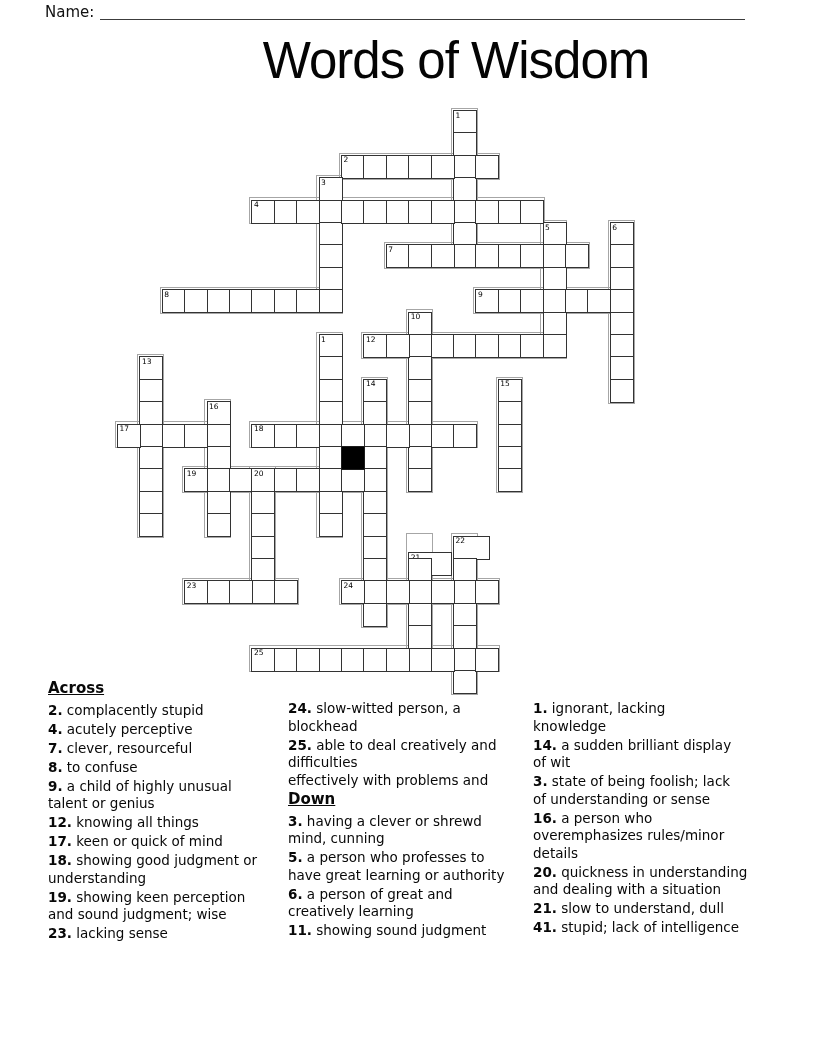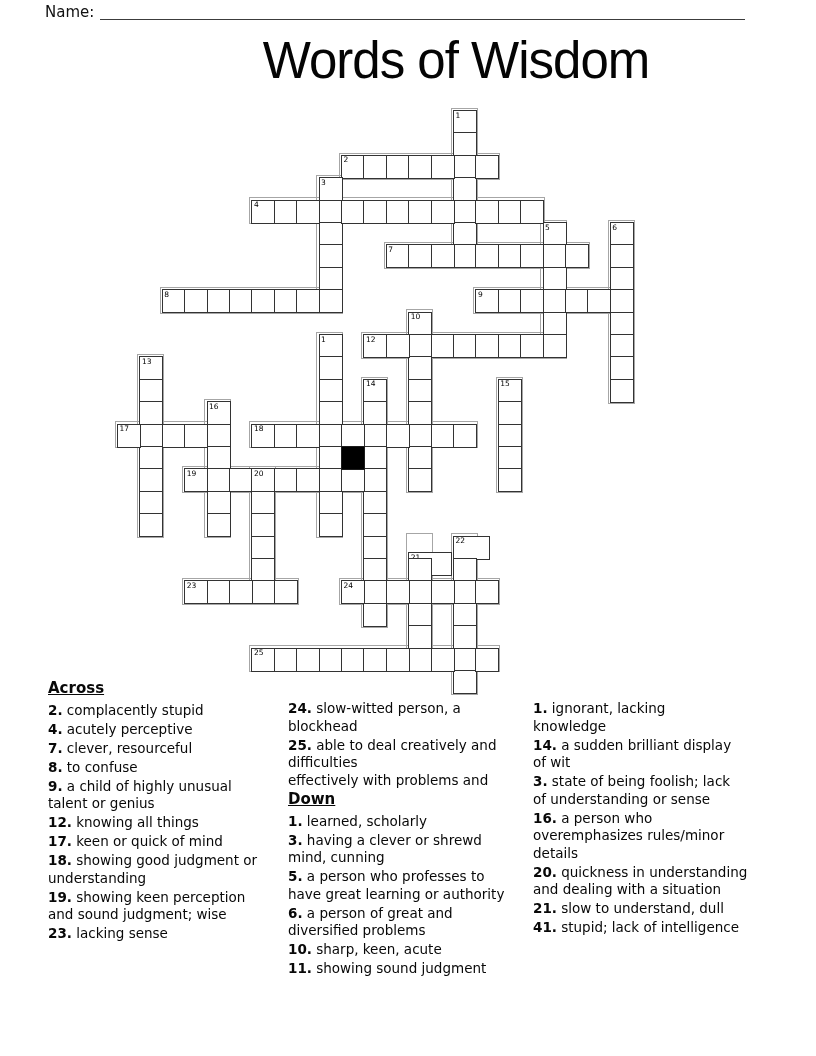--- a/index.html
+++ b/index.html
@@ -325,36 +325,30 @@
           <div><b>24.</b> slow-witted person, a</div>
           <div>blockhead</div>
         </div>
         <div class="clue-item">
           <div><b>25.</b> able to deal creatively and</div>
           <div>difficulties</div>
           <div>effectively with problems and</div>
         </div>
         <div class="clue-header gap-above">Down</div>
         <div class="clue-item">
-          <div><b>1.</b> learned, scholarly</div>
-        </div>
-        <div class="clue-item">
           <div><b>3.</b> having a clever or shrewd</div>
           <div>mind, cunning</div>
         </div>
         <div class="clue-item">
           <div><b>5.</b> a person who professes to</div>
           <div>have great learning or authority</div>
         </div>
         <div class="clue-item">
           <div><b>6.</b> a person of great and</div>
-          <div>diversified problems</div>
-        </div>
-        <div class="clue-item">
-          <div><b>10.</b> sharp, keen, acute</div>
+          <div>creatively learning</div>
         </div>
         <div class="clue-item">
           <div><b>11.</b> showing sound judgment</div>
         </div>
       </div>
       <div class="clue-col" style="left: 533px; top: 700px;">
         <div class="clue-item">
           <div><b>1.</b> ignorant, lacking</div>
           <div>knowledge</div>
         </div>

